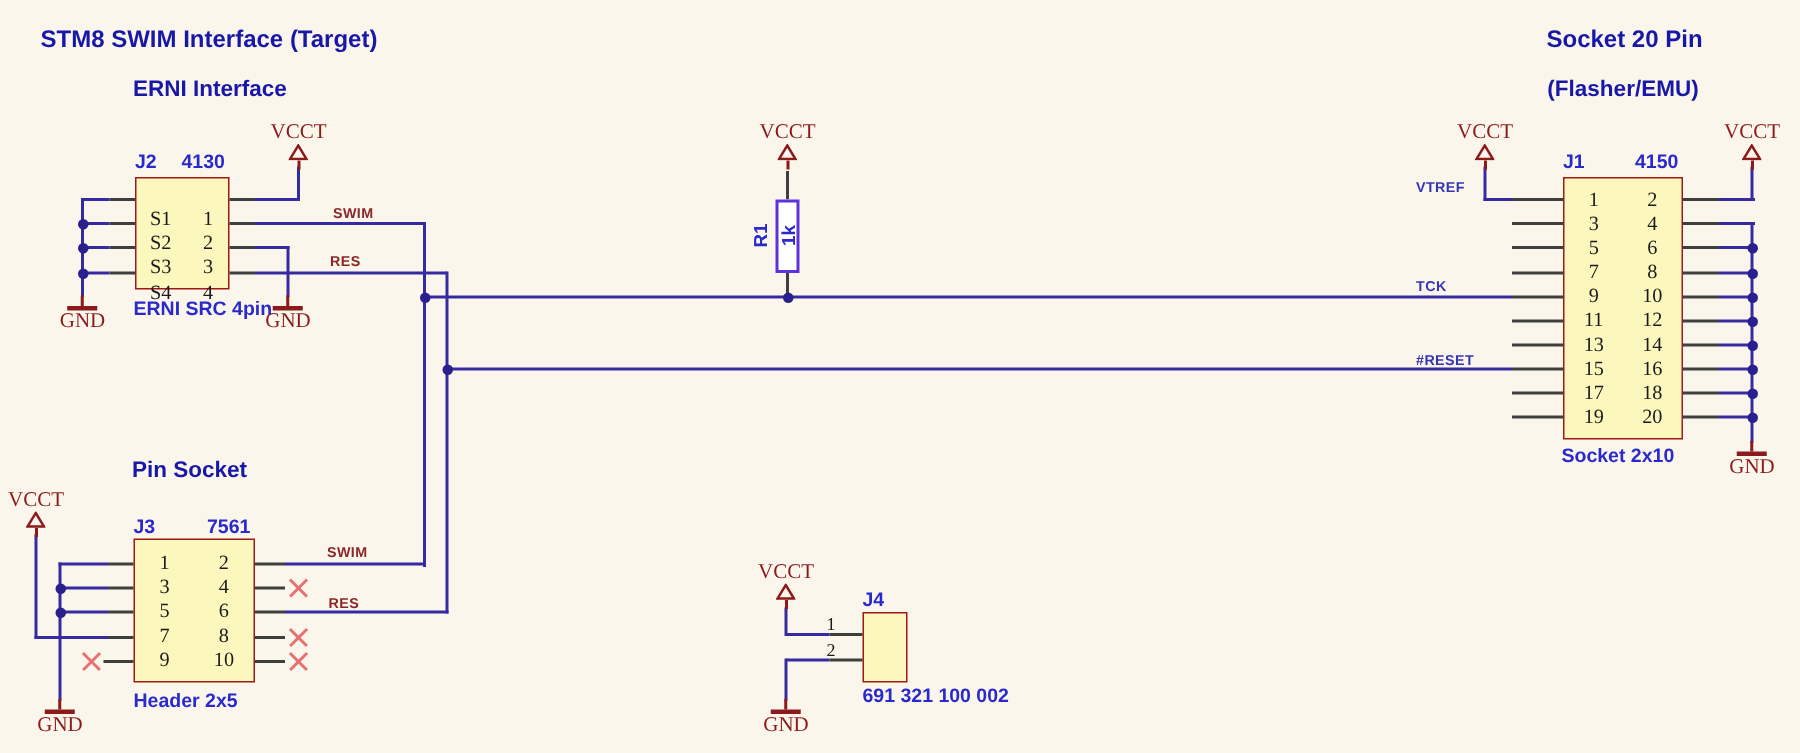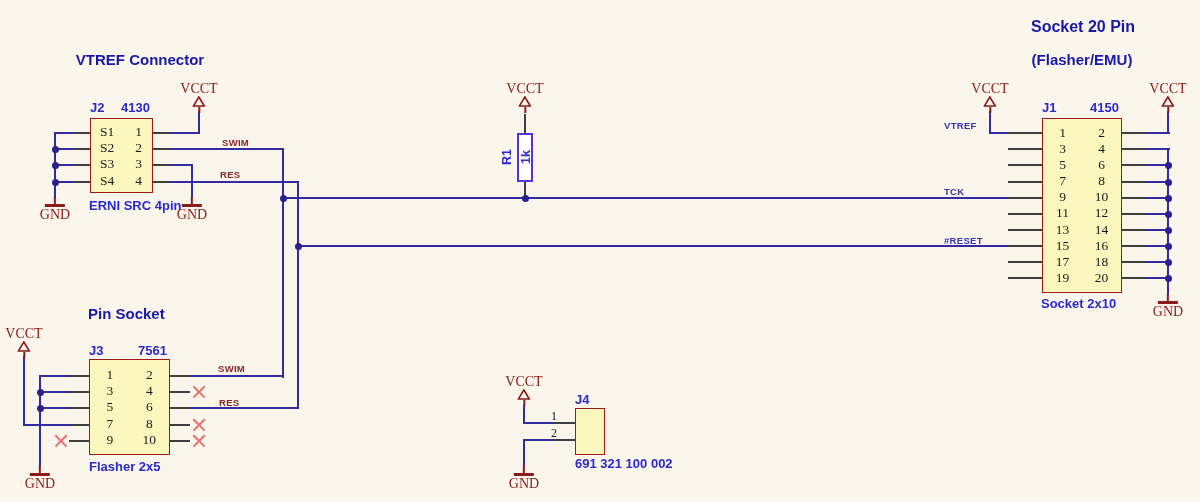--- a/index.html
+++ b/index.html
@@ -16,21 +16,21 @@
   .wv{position:absolute;width:2px;background:var(--wire-blue);}
   .sh{position:absolute;height:2px;background:var(--pin-stub-gray);}
   .sv{position:absolute;width:2px;background:var(--pin-stub-gray);}
   .dot{position:absolute;width:7px;height:7px;margin:-3.5px 0 0 -3.5px;border-radius:50%;
        background:var(--junction-blue);}
   .comp{position:absolute;background:var(--component-fill);
         border:1.5px solid var(--component-border);box-sizing:border-box;}
   .pins{display:grid;grid-template-columns:1fr 1fr;height:100%;box-sizing:border-box;
         font-family:"Liberation Serif",serif;font-size:13.5px;color:#1a1a1a;}
   .pins span{line-height:1;}
-  .pins.g2{grid-auto-rows:16.2px;padding:6px 6px 0 9px;}
+  .pins.g2{grid-auto-rows:16.2px;padding:20px 6px 0 9px;}
   .pins.g2 .pr{text-align:right;padding-right:4px;}
   .pins.g1{grid-auto-rows:16.1px;padding-top:7px;text-align:center;}
   .pins.g3{grid-auto-rows:16.2px;padding-top:8px;text-align:center;}
   .vcc{position:absolute;transform:translateX(-50%);display:flex;flex-direction:column;
        align-items:center;color:var(--power-red);font-family:"Liberation Serif",serif;
        font-size:14px;line-height:14px;}
   .vcc i{width:2px;height:6px;background:var(--power-red);}
   .gnd{position:absolute;transform:translateX(-50%);display:flex;flex-direction:column;
        align-items:center;color:var(--power-red);font-family:"Liberation Serif",serif;
        font-size:14px;line-height:15px;}
@@ -45,21 +45,22 @@
        background:var(--no-connect-red);}
   .x::before{transform:rotate(45deg);}
   .x::after{transform:rotate(-45deg);}
   .j4n{position:absolute;font-family:"Liberation Serif",serif;font-size:12px;color:#1a1a1a;}
 </style>
 </head>
 <body>
 
 <div class="sheet">
 
-  <div class="t c s" style="left:140px;top:51px">VTREF Connector</div>
+  <div class="t" style="left:27px;top:18px">STM8 SWIM Interface (Target)</div>
+  <div class="t c s" style="left:140px;top:51px">ERNI Interface</div>
   <div class="t c" style="left:1083px;top:18px">Socket 20 Pin</div>
   <div class="t c s" style="left:1082px;top:51px">(Flasher/EMU)</div>
   <div class="t s" style="left:88px;top:305px">Pin Socket</div>
 
   <div class="lbl" style="left:90px;top:100px">J2</div>
   <div class="lbl" style="left:121px;top:100px">4130</div>
   <div class="comp" style="left:90px;top:118px;width:63px;height:75px">
     <div class="pins g2">
       <span class="pl">S1</span>
         <span class="pr">1</span>
@@ -240,21 +241,21 @@
       <span>3</span>
         <span>4</span>
       <span>5</span>
         <span>6</span>
       <span>7</span>
         <span>8</span>
       <span>9</span>
         <span>10</span>
     </div>
   </div>
-  <div class="lbl" style="left:89px;top:459px">Flasher 2x5</div>
+  <div class="lbl" style="left:89px;top:459px">Header 2x5</div>
 
   <div class="sh" style="left:72px;top:375px;width:17px"></div>
   <div class="sh" style="left:72px;top:391px;width:17px"></div>
   <div class="sh" style="left:72px;top:407px;width:17px"></div>
   <div class="sh" style="left:72px;top:424px;width:17px"></div>
   <div class="sh" style="left:69px;top:440px;width:20px"></div>
   <div class="wh" style="left:39px;top:375px;width:33px"></div>
   <div class="wh" style="left:39px;top:391px;width:33px"></div>
   <div class="wh" style="left:39px;top:407px;width:33px"></div>
   <div class="wv" style="left:39px;top:375px;height:92px"></div>

